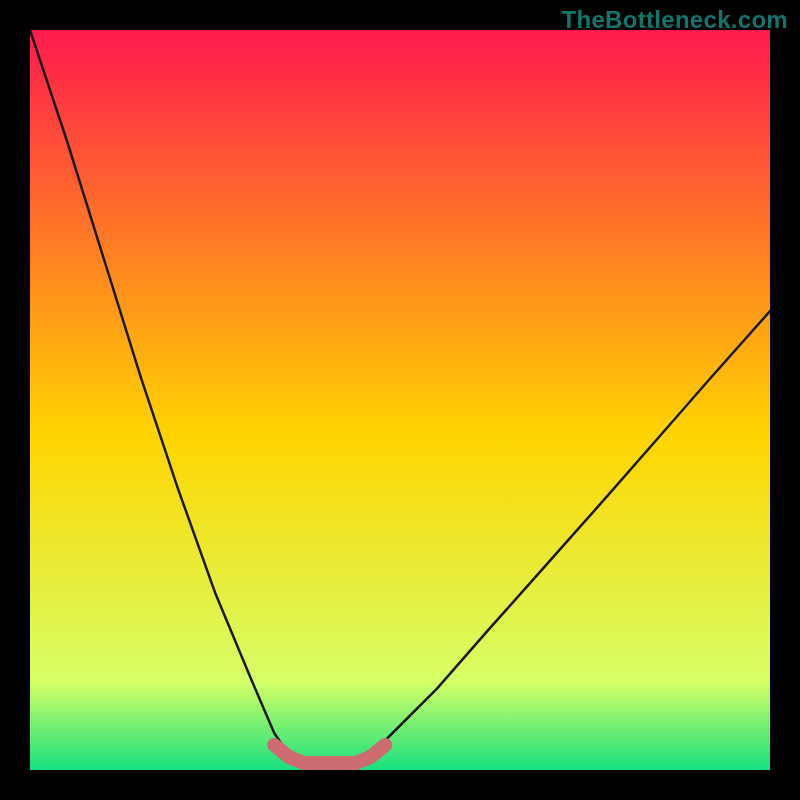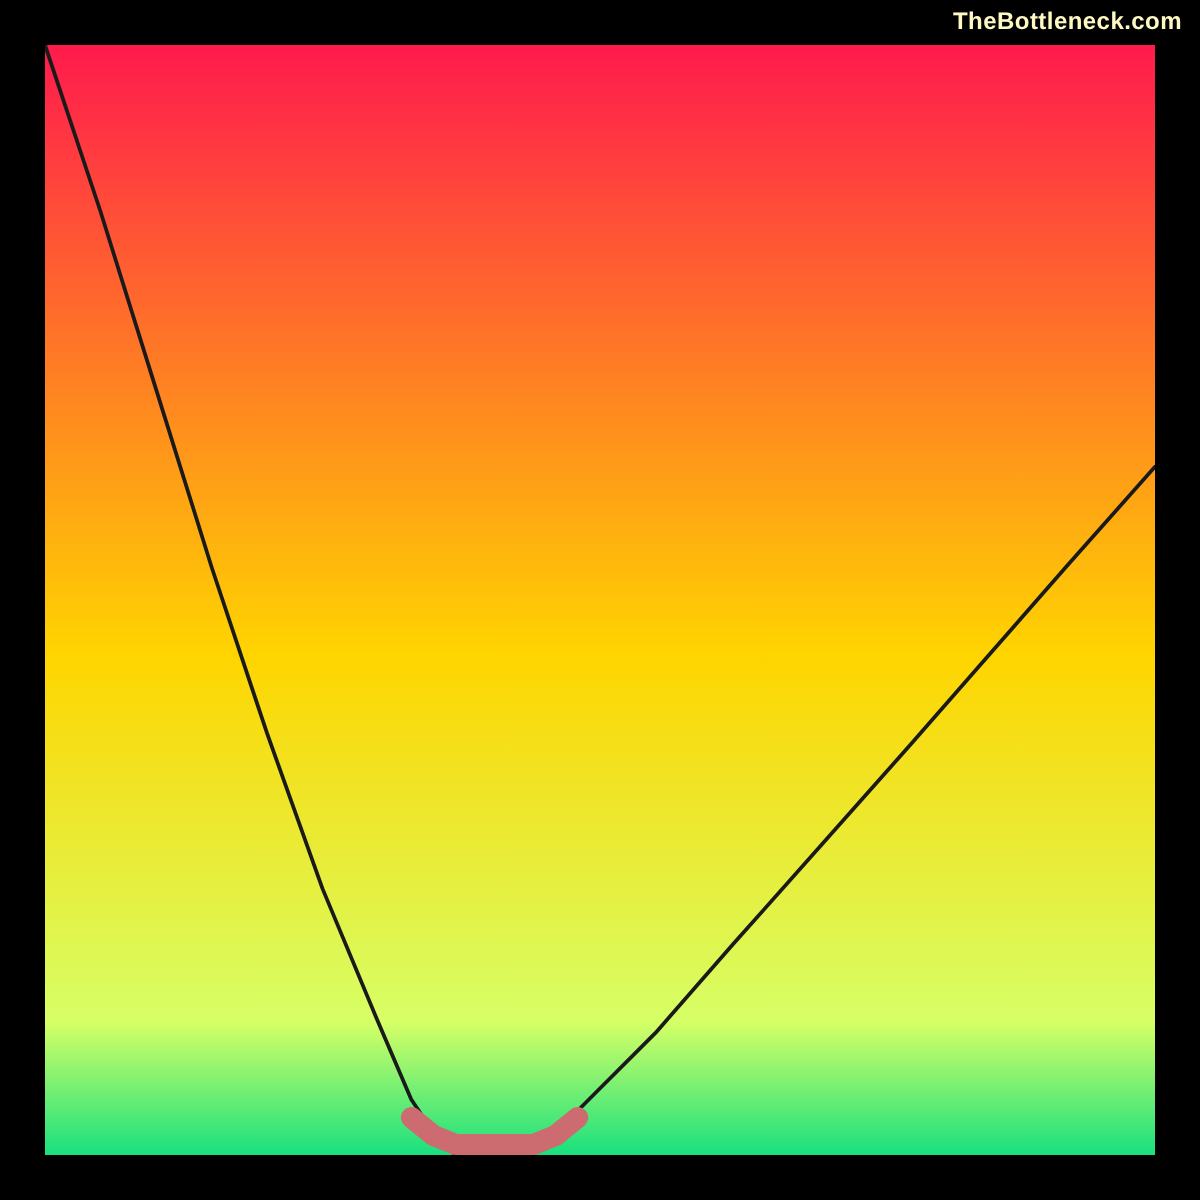--- a/index.html
+++ b/index.html
@@ -23,23 +23,23 @@
     left: 30px;
     top: 30px;
     width: 740px;
     height: 740px;
   }
   .watermark {
     position: absolute;
     top: 6px;
     right: 12px;
     font-family: Arial, Helvetica, sans-serif;
-    font-size: 16px;
+    font-size: 24px;
     font-weight: 600;
-    color: #fef9c3;
+    color: #0f766e;
     letter-spacing: 0.3px;
     user-select: none;
   }
 </style>
 </head>
 <body>
 
 <div class="frame">
   <svg class="plot" viewBox="0 0 740 740" width="740" height="740" preserveAspectRatio="none">
     <defs>

